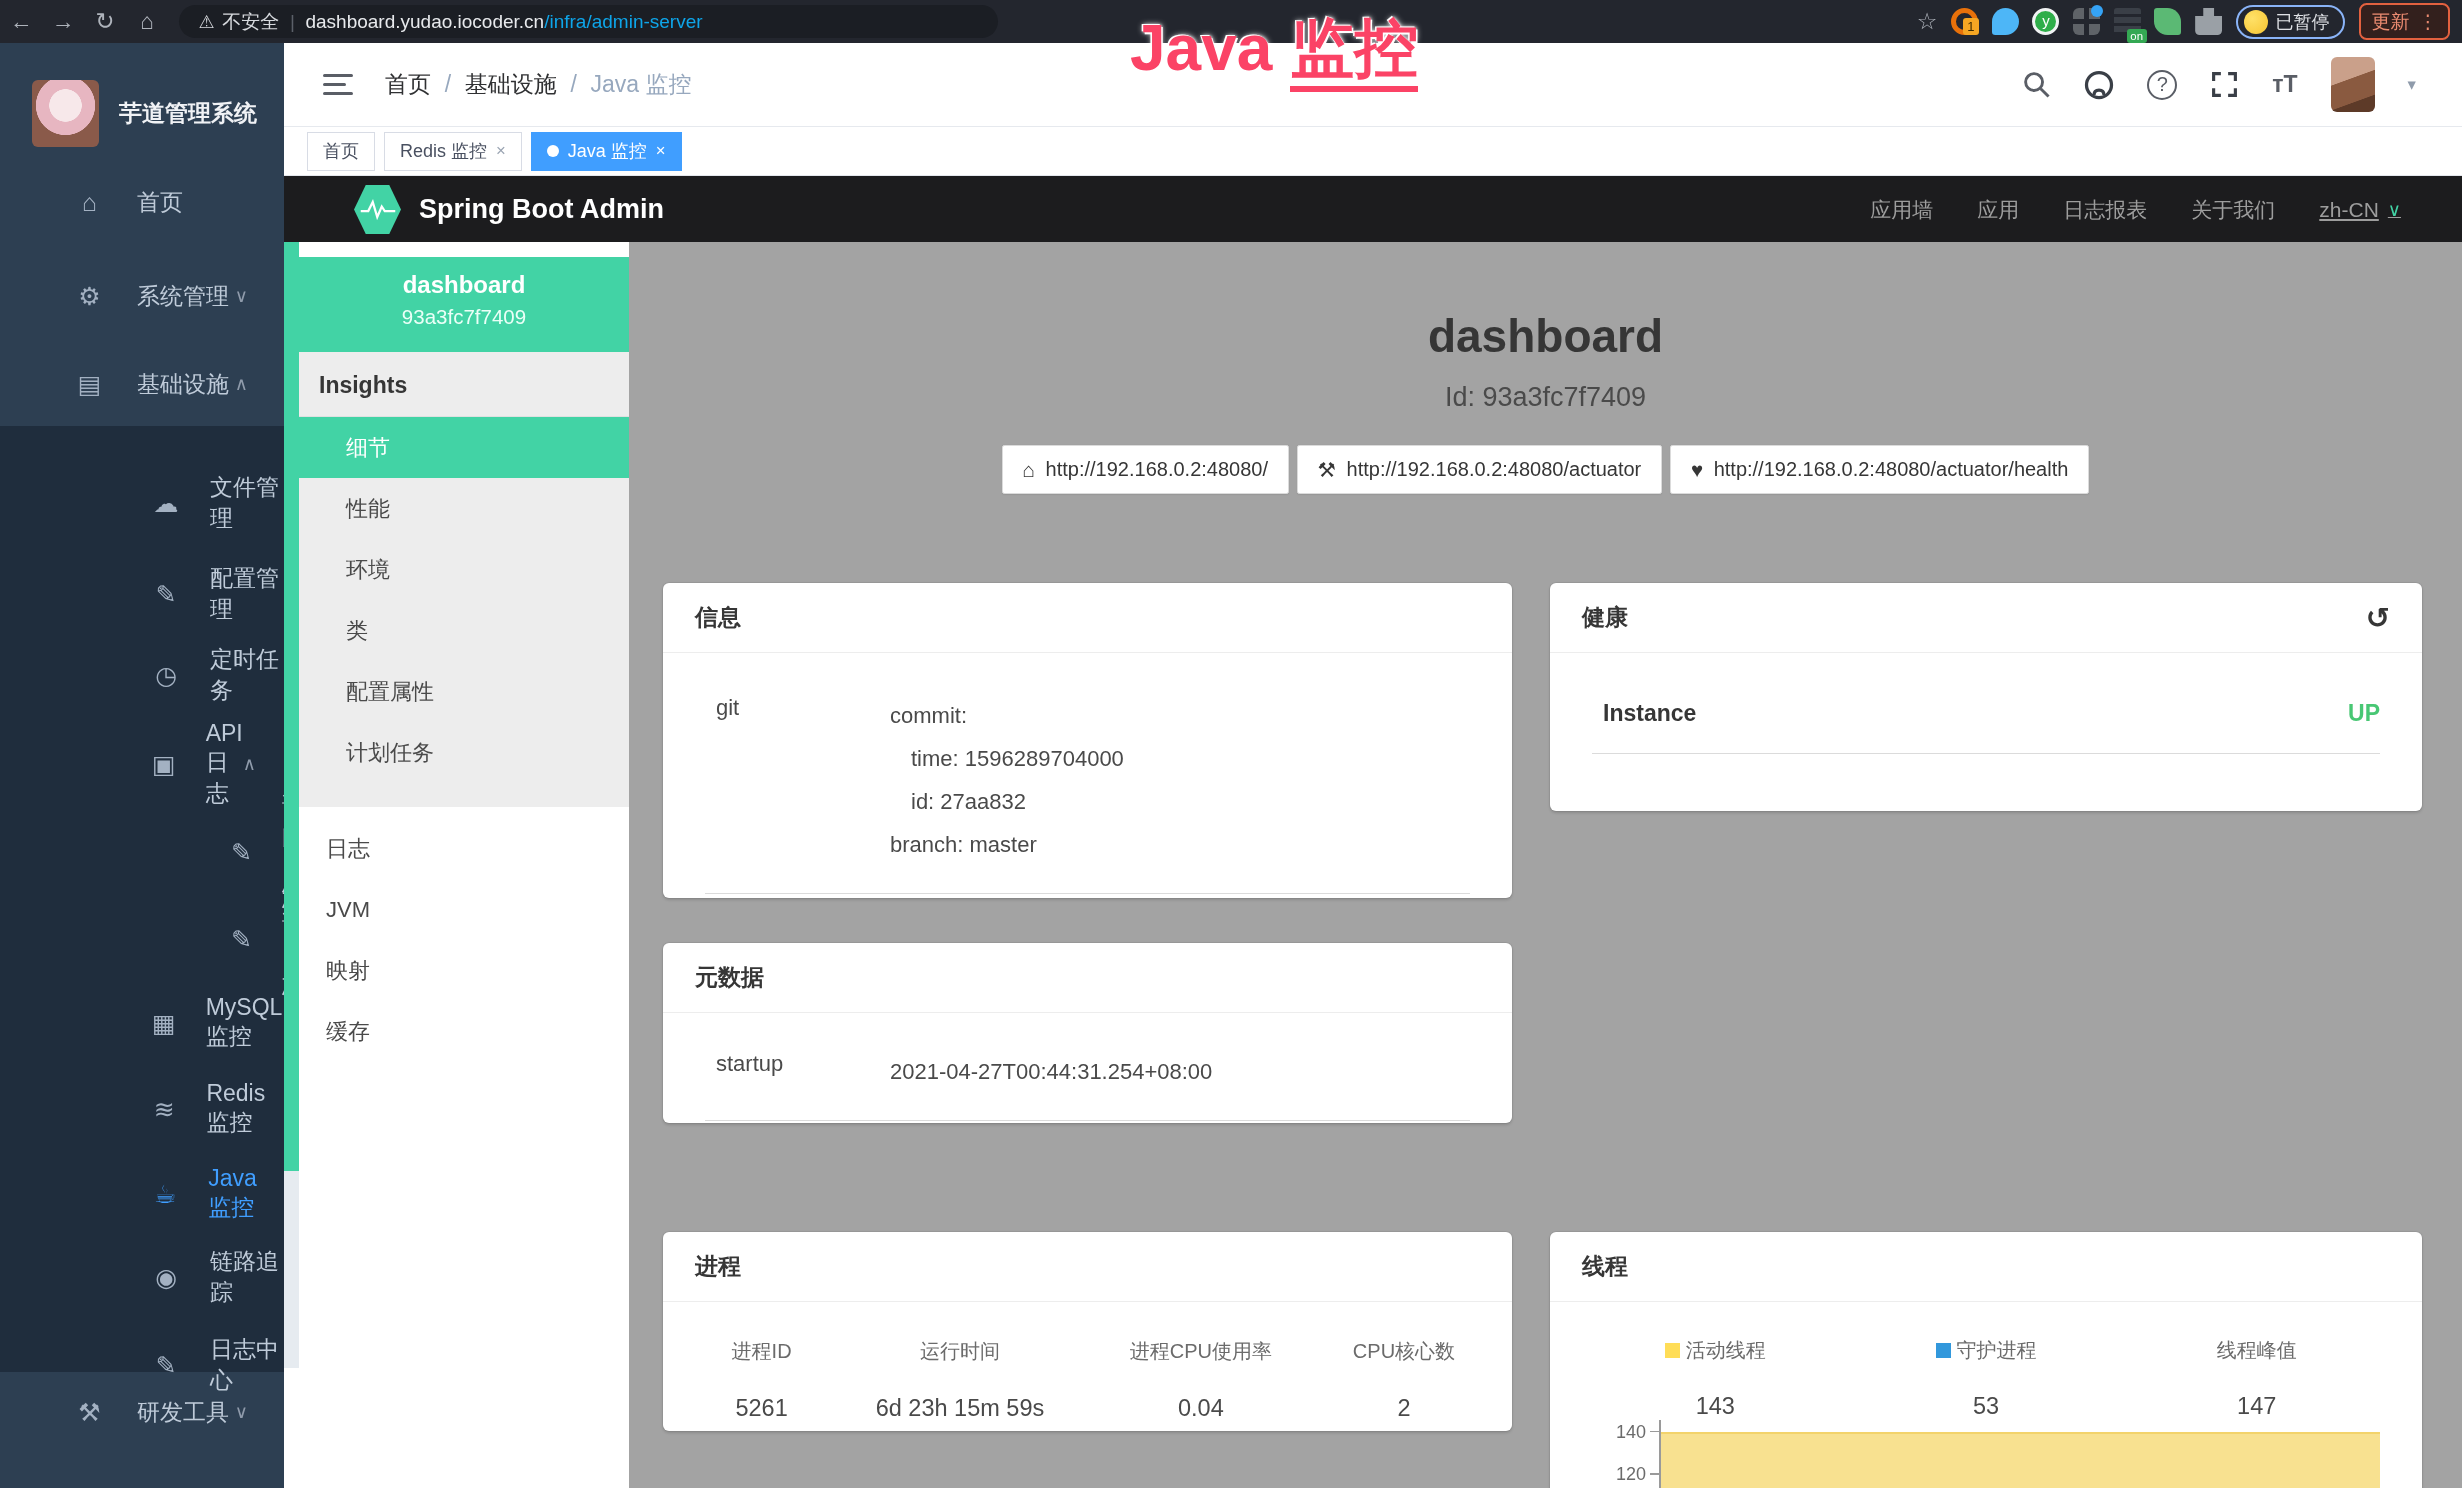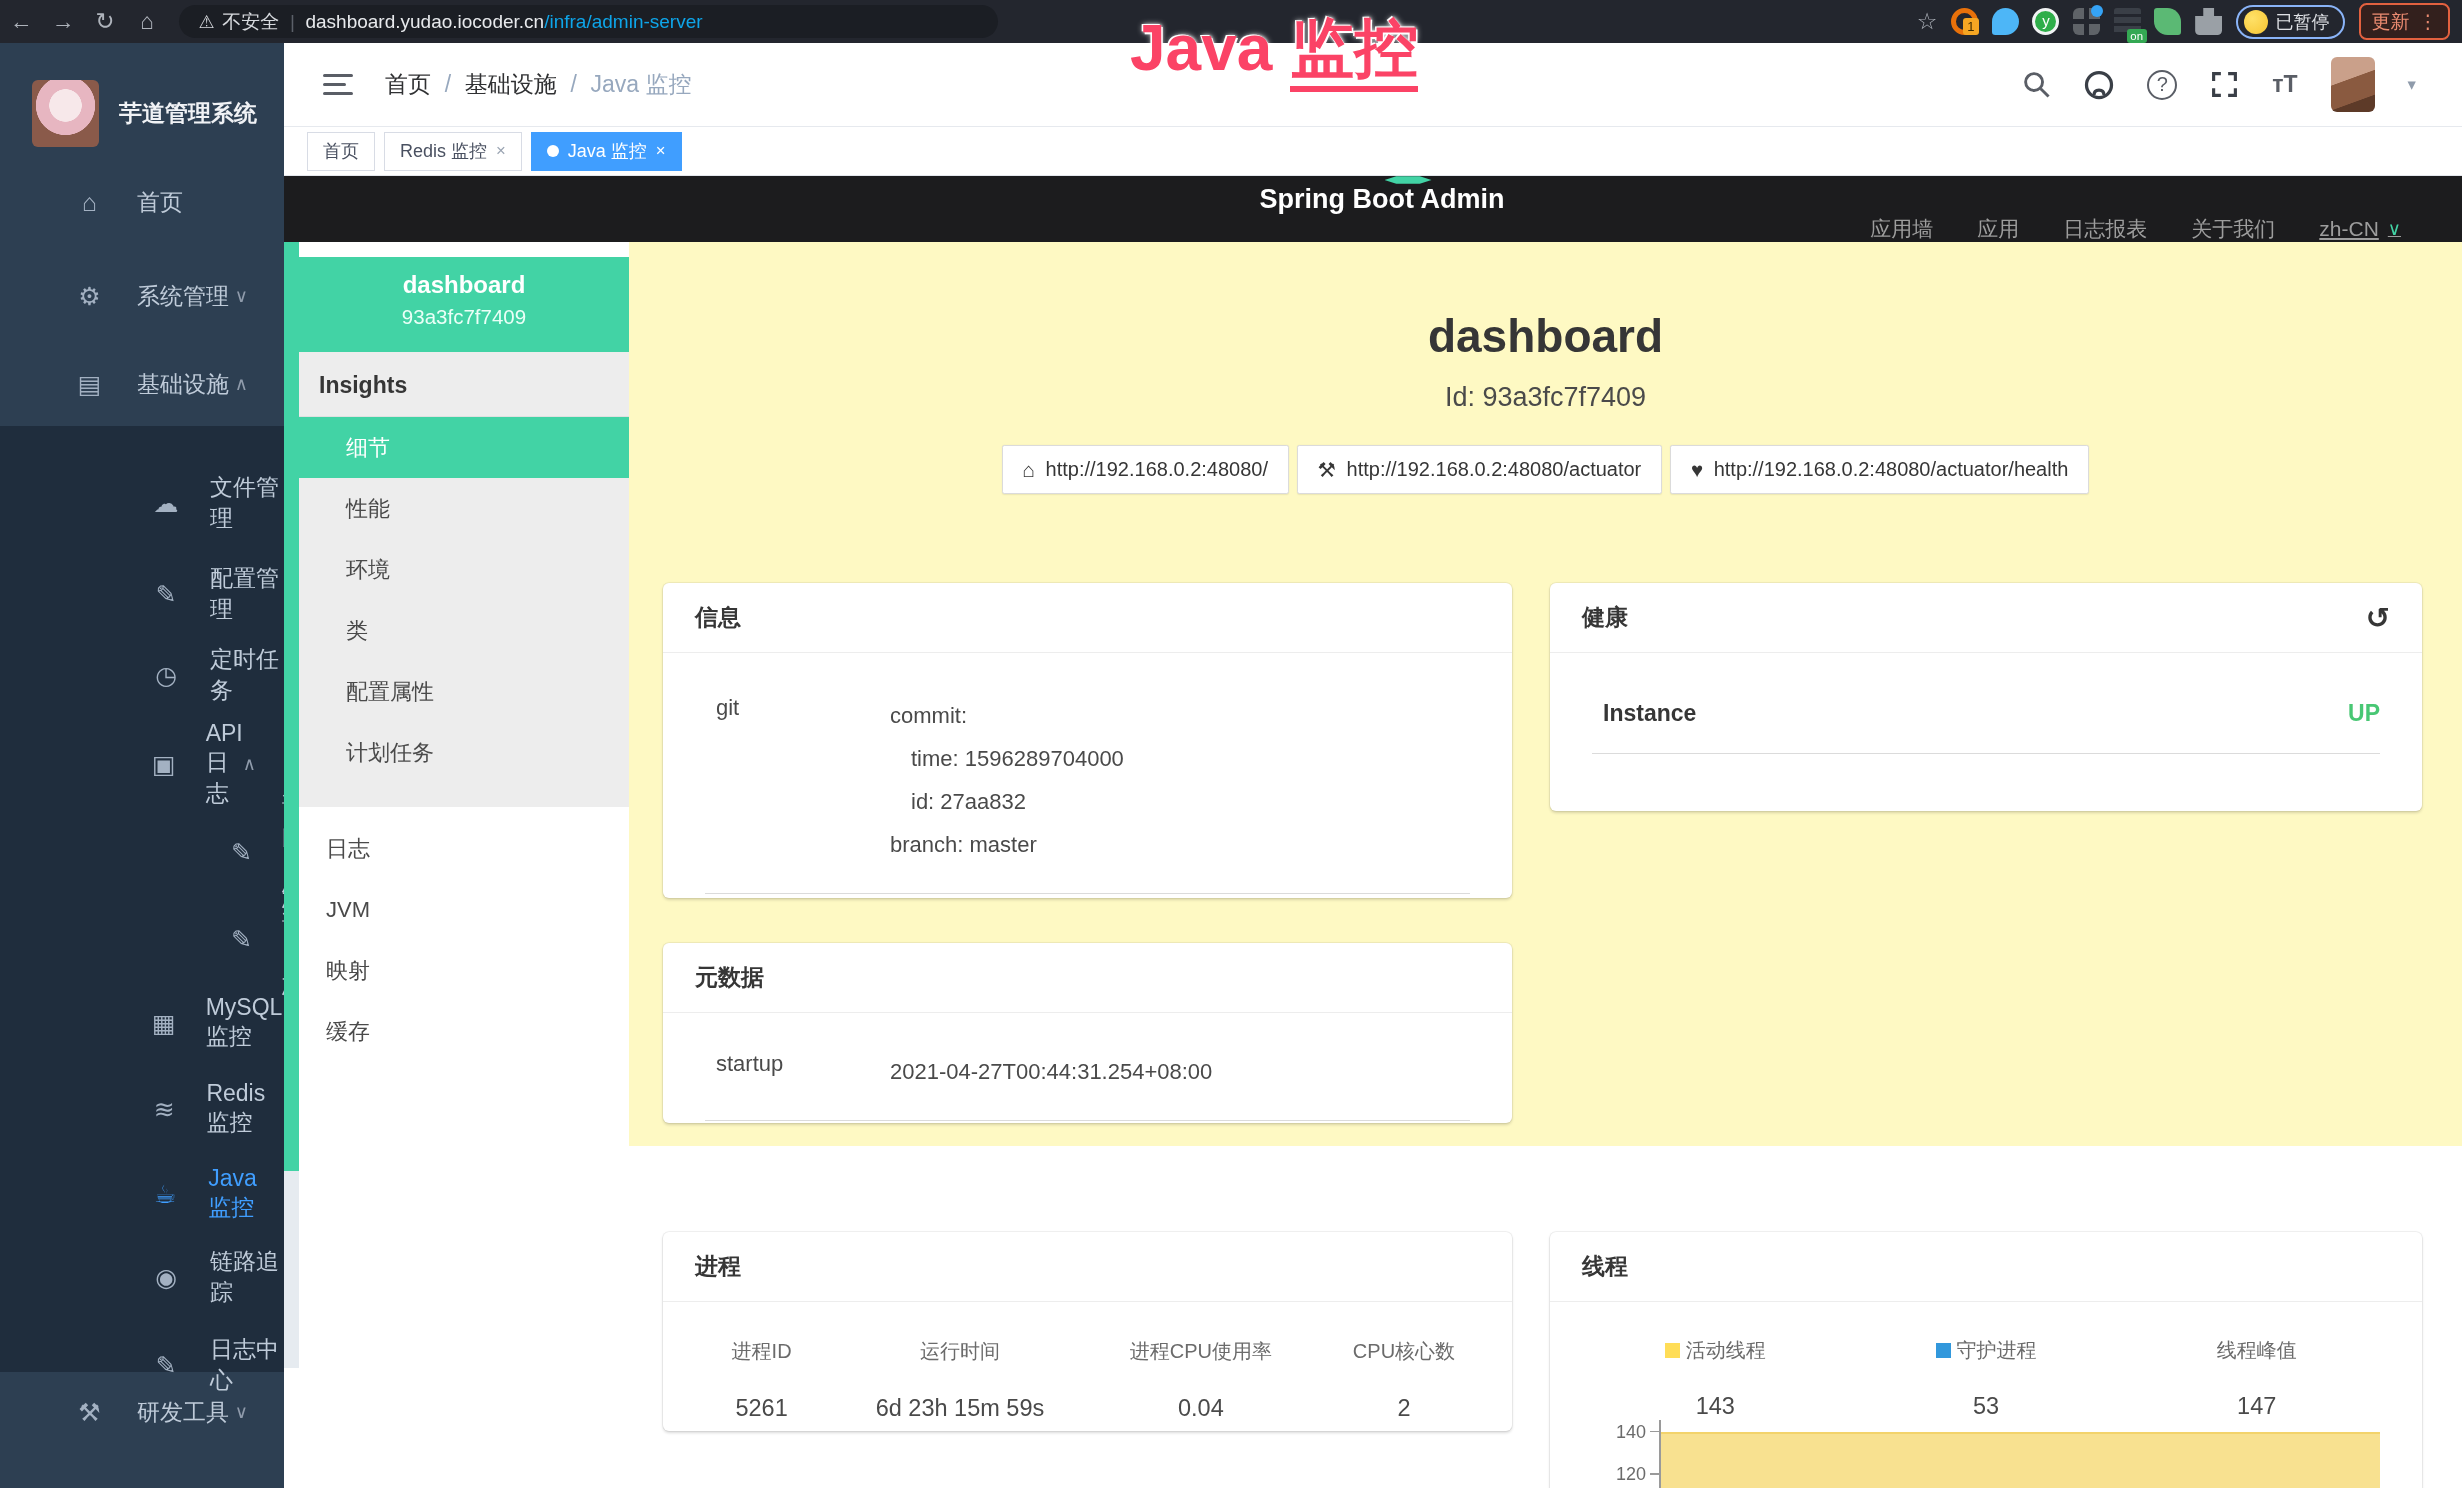--- a/index.html
+++ b/index.html
@@ -91,32 +91,32 @@
     border-bottom:0.8px solid #e4e7ed; display:flex; align-items:center; gap:9px; padding-left:23px; }
   .tag-tab { height:39px; display:flex; align-items:center; gap:9px; border:0.8px solid #d8dce5;
     background:#fff; color:#495060; font-size:18px; padding:0 15px; cursor:pointer; }
   .tag-tab .x { color:#9aa4b2; font-size:16.7px; }
   .tag-tab.active { background:#409eff; border-color:#409eff; color:#fff; }
   .tag-tab.active .x { color:#fff; }
   .tab-dot { width:12px; height:12px; border-radius:50%; background:#fff; }
 
   
   #sba-nav { position:absolute; left:0; top:133px; width:2178px; height:67px; background:#1c1c1e;
-    display:flex; align-items:center;flex-direction:column; }
+    display:flex; align-items:center; }
   #sba-logo { width:47px; height:52px; margin-left:70px; background:#42d3a5;
     clip-path:polygon(25% 3%,75% 3%,100% 50%,75% 97%,25% 97%,0 50%); position:relative; }
   #sba-logo svg { position:absolute; left:4.6px; top:15px; }
   #sba-brand { color:#fff; font-size:27px; font-weight:bold; margin-left:18px; }
   #sba-links { margin-left:auto; display:flex; align-items:center; gap:44px; padding-right:61px;
     color:#9d9d9d; font-size:21px; }
   #sba-links .lang { display:flex; align-items:center; gap:9px;text-decoration:underline; }
   #sba-links .lang .chev { color:#42d3a5; font-size:18px; }
 
   
-  #content { position:absolute; left:0; top:199px; width:2178px; height:904px; background:#fef9c3; }
+  #content { position:absolute; left:0; top:199px; width:2178px; height:1246px; background:#a3a3a3; }
   #scroll-strip { position:absolute; left:0; top:0; width:15px; height:1246px; background:#fff; }
   #scroll-strip .thumb { position:absolute; left:0; top:0; width:15px; height:929px; background:#42d3a5; }
   #scroll-strip .track { position:absolute; left:0; top:929px; width:15px; height:197px; background:#e6ebf0; }
 
   #inst-sidebar { position:absolute; left:15px; top:0; width:330px; height:1246px; background:#fff; }
   #inst-head { position:absolute; left:0; top:15px; width:330px; height:95px; background:#42d3a5;
     color:#fff; text-align:center; padding-top:13.7px; }
   #inst-head .nm { font-size:24px; font-weight:bold; }
   #inst-head .id { font-size:20.5px; margin-top:6px; color:#eafff7; }
   #inst-group { position:absolute; left:0; top:110px; width:330px; height:455px; background:#ededed; }

